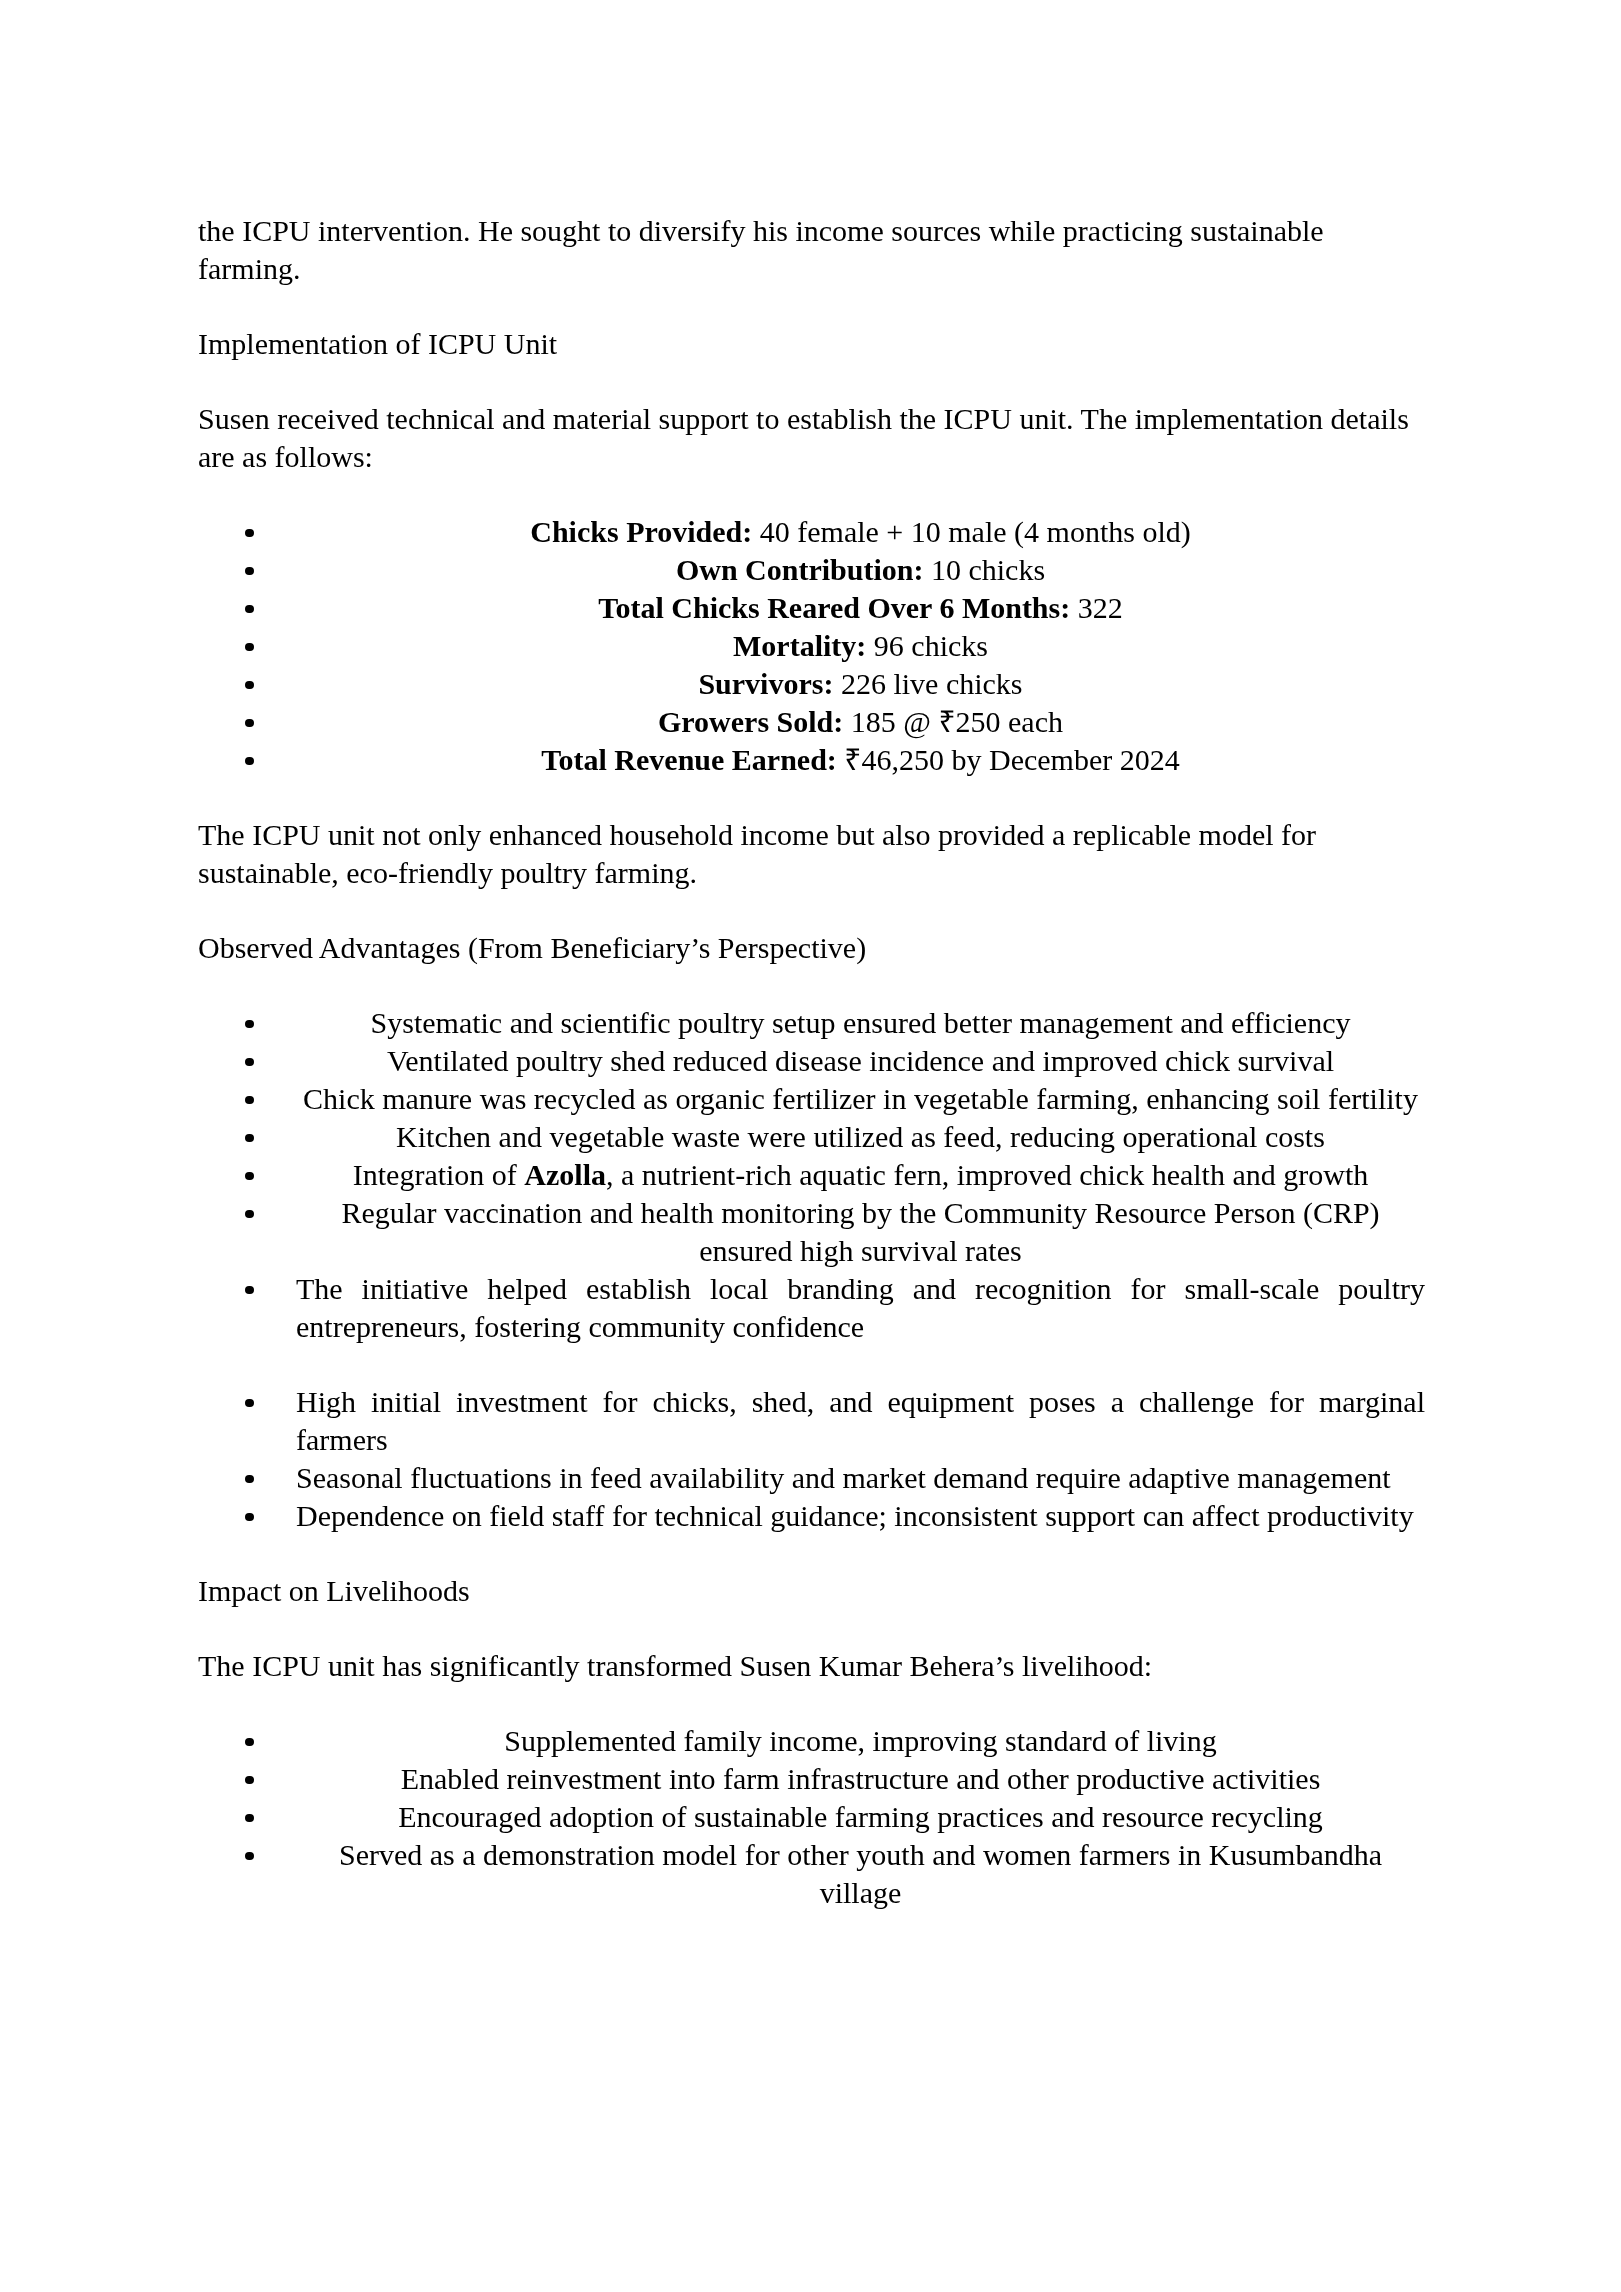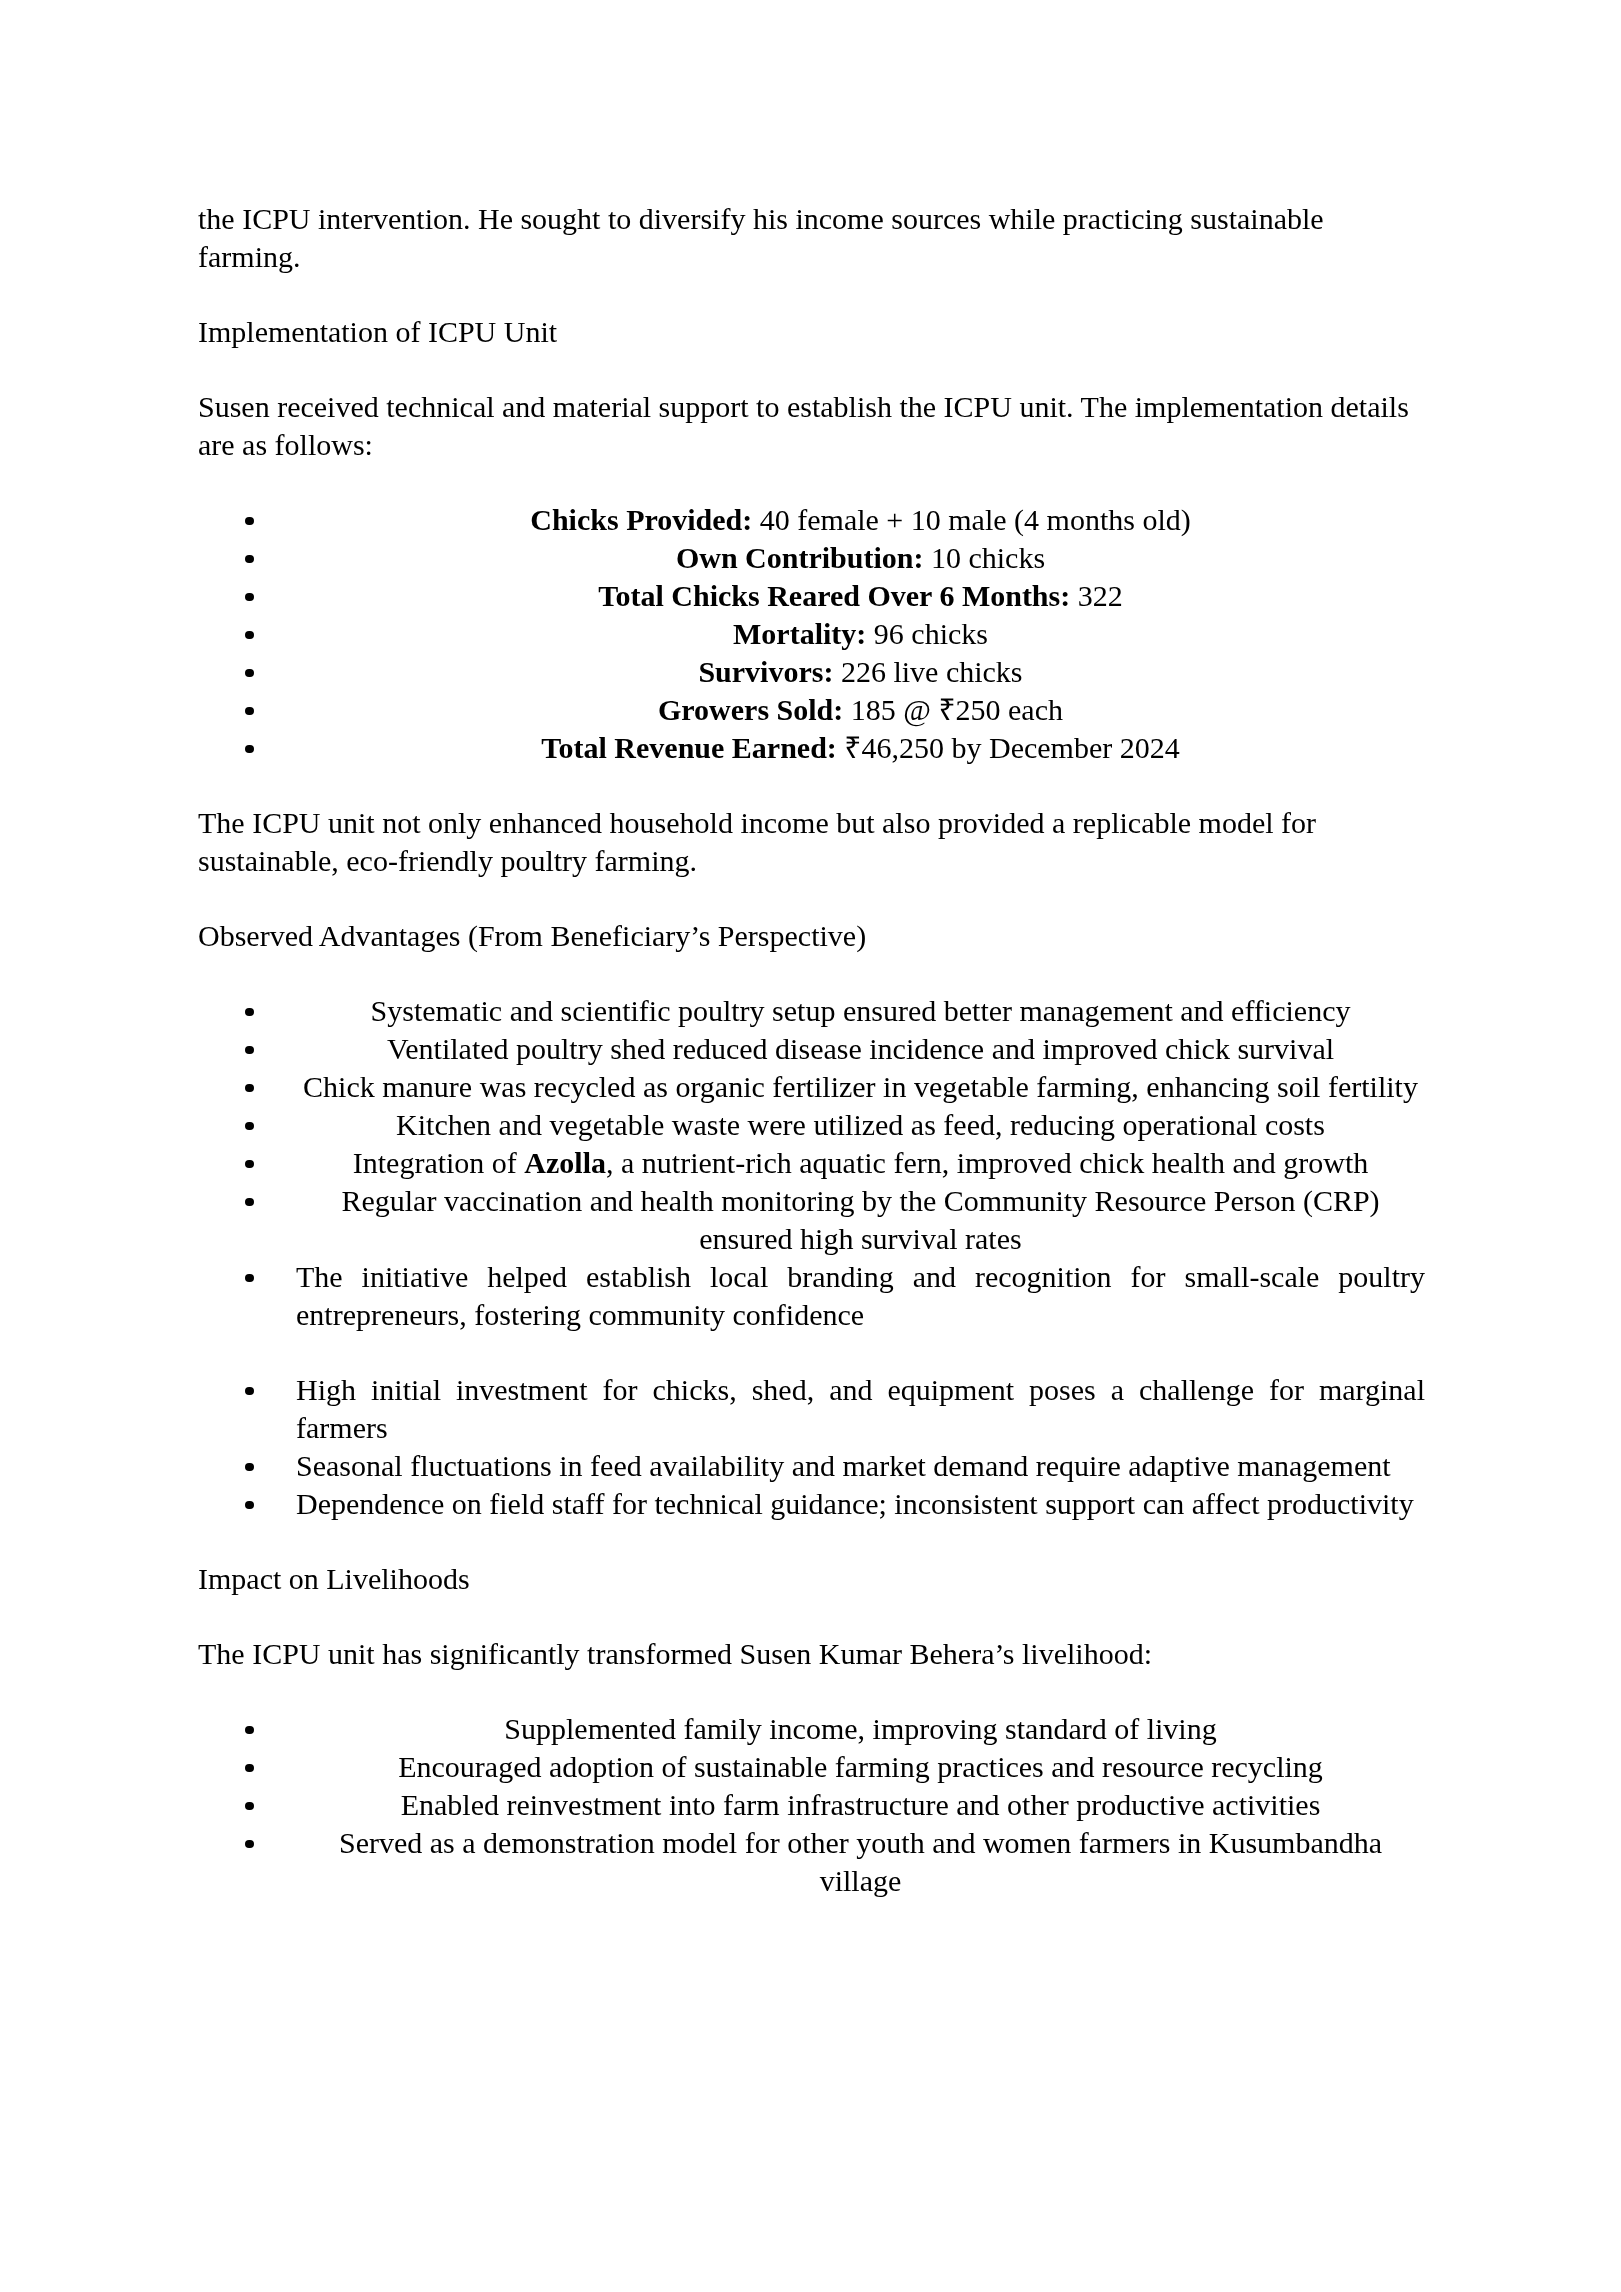--- a/index.html
+++ b/index.html
@@ -1,18 +1,18 @@
 <!DOCTYPE html>
 <html><head>
 <meta charset="utf-8">
 <style>
   html, body { margin: 0; padding: 0; background: #ffffff; }
   body { width: 1621px; height: 2293px; position: relative; overflow: hidden; }
   .page {
-    position: absolute; left: 198px; top: 200px; width: 1227px;
+    position: absolute; left: 198px; top: 212px; width: 1227px;
     font-family: "Liberation Serif", serif; font-size: 30px; line-height: 38px; color: #000;
   }
   p { margin: 0; }
   .para { margin-bottom: 37px; }
   .heading { font-weight: normal; margin-bottom: 37px; }
   ul { list-style: none; margin: 0 0 37px 0; padding: 0; }
   li { position: relative; padding-left: 98px; text-align: center; }
   li .bullet { position: absolute; left: 47px; top: 0; width: 9.8px; }
   li .bullet::before { content: ""; position: absolute; top: 15.7px; left: 0; width: 8.8px; height: 8.8px; border-radius: 50%; background: #000; }
   .justify { text-align: justify; text-align-last: left; }
@@ -57,19 +57,19 @@
     <li class="justify"><span class="bullet"></span><span>High initial investment for chicks, shed, and equipment poses a challenge for marginal farmers</span></li>
     <li class="justify"><span class="bullet"></span><span>Seasonal fluctuations in feed availability and market demand require adaptive management</span></li>
     <li class="justify"><span class="bullet"></span><span>Dependence on field staff for technical guidance; inconsistent support can affect productivity</span></li>
   </ul>
 
   <p class="heading">Impact on Livelihoods</p>
   <p class="para">The ICPU unit has significantly transformed Susen Kumar Behera’s livelihood:</p>
 
   <ul>
     <li><span class="bullet"></span><span>Supplemented family income, improving standard of living</span></li>
+    <li><span class="bullet"></span><span>Enabled reinvestment into farm infrastructure and other productive activities</span></li>
     <li><span class="bullet"></span><span>Encouraged adoption of sustainable farming practices and resource recycling</span></li>
-    <li><span class="bullet"></span><span>Enabled reinvestment into farm infrastructure and other productive activities</span></li>
     <li><span class="bullet"></span><span>Served as a demonstration model for other youth and women farmers in Kusumbandha village</span></li>
   </ul>
 
 </div>
 
 
 </body></html>

